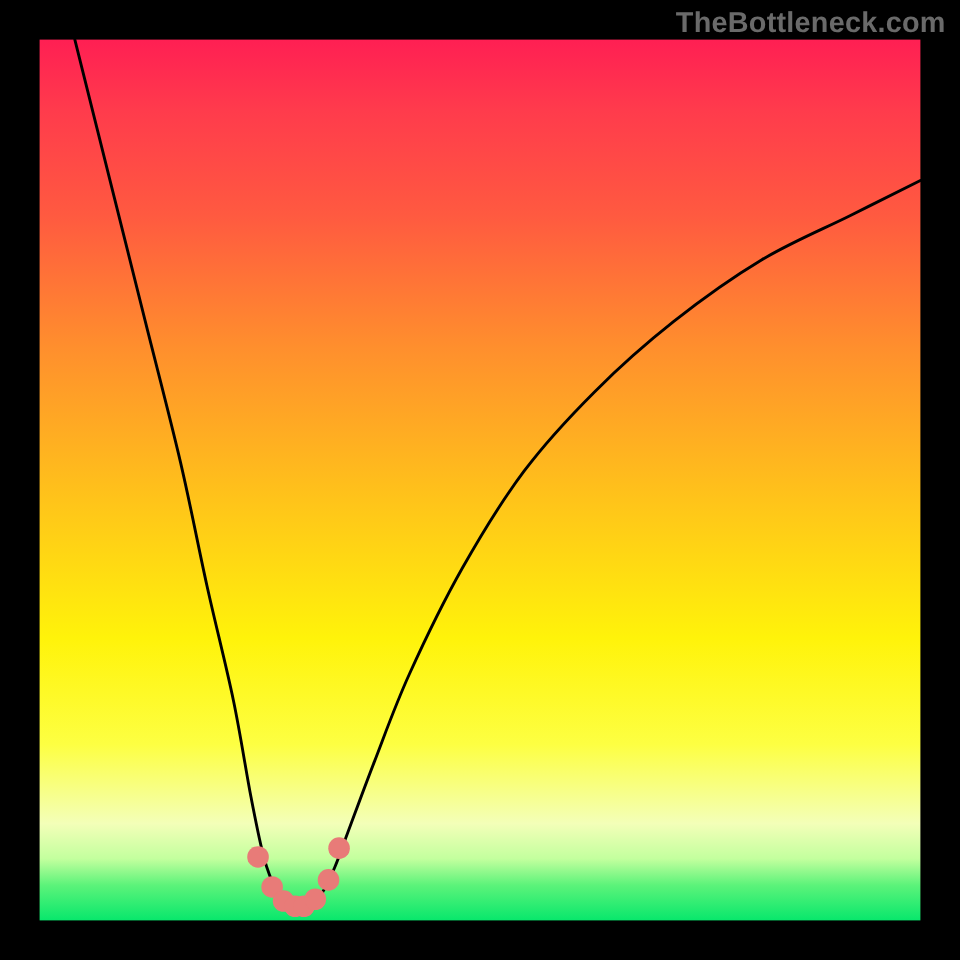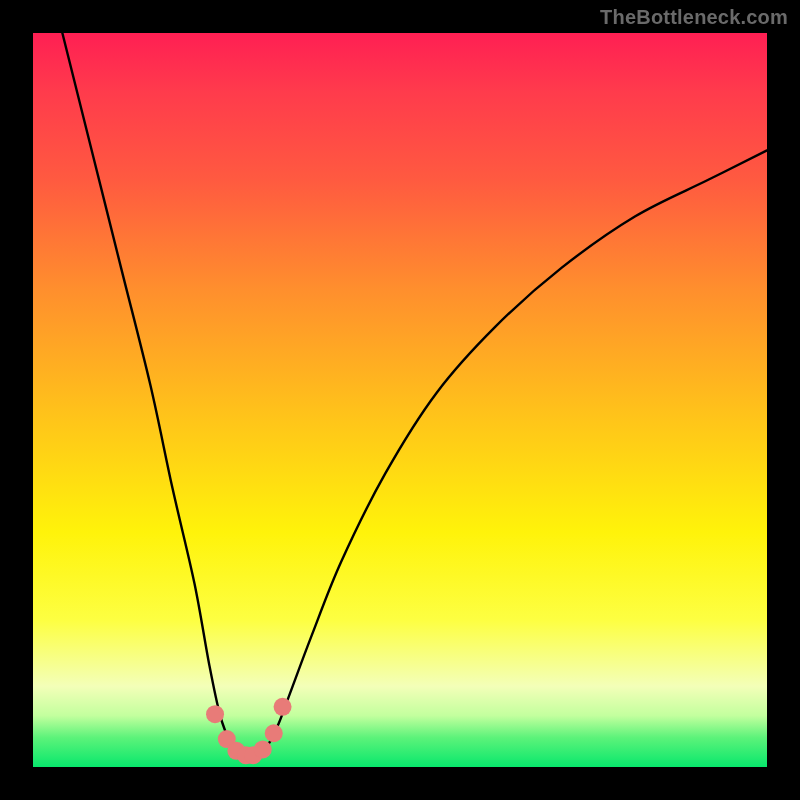--- a/index.html
+++ b/index.html
@@ -34,21 +34,21 @@
       #c3ff9e 93%,
       #5cf37a 96%,
       #08e76c 100%
     );
   }
   .watermark {
     position: absolute;
     top: 6px;
     right: 12px;
     font-family: Arial, Helvetica, sans-serif;
-    font-size: 20px;
+    font-size: 24px;
     font-weight: 600;
     color: #6a6a6a;
     letter-spacing: 0.2px;
     user-select: none;
     text-align: right;
   }
   svg.curve {
     position: absolute;
     left: 0;
     top: 0;

